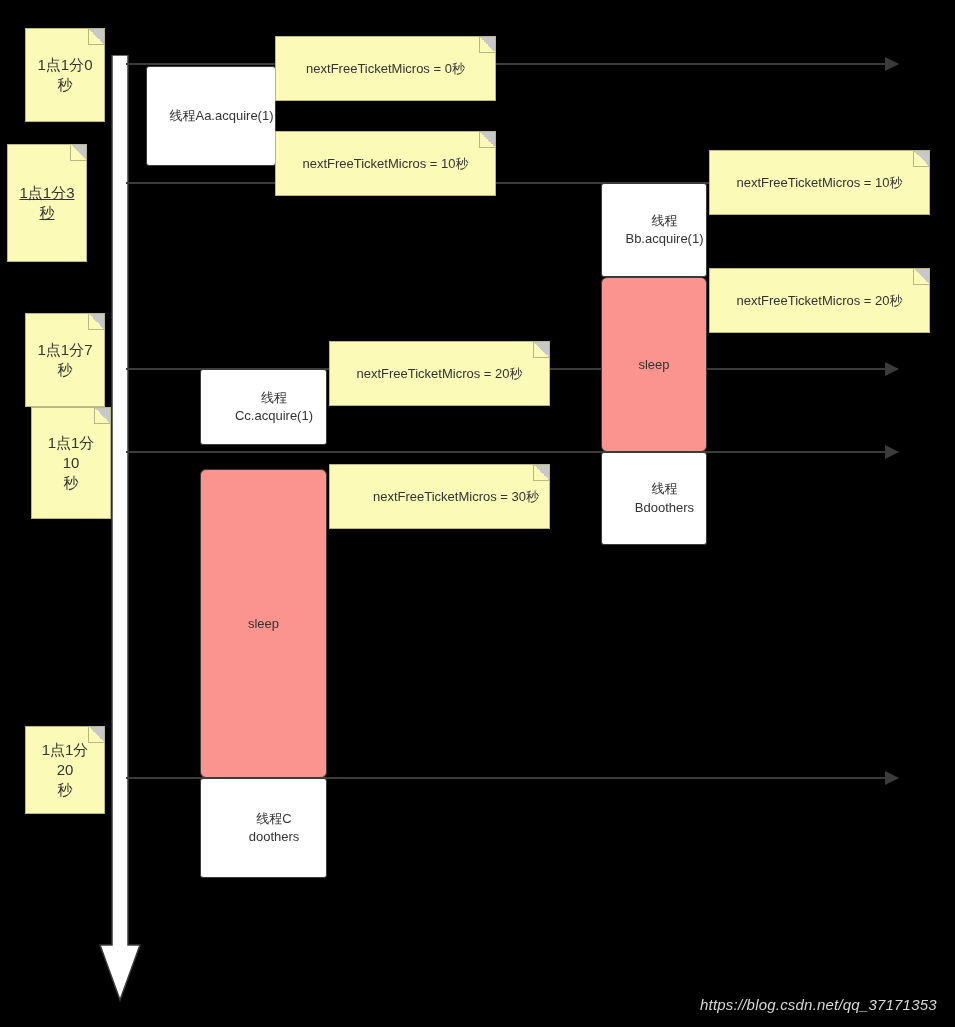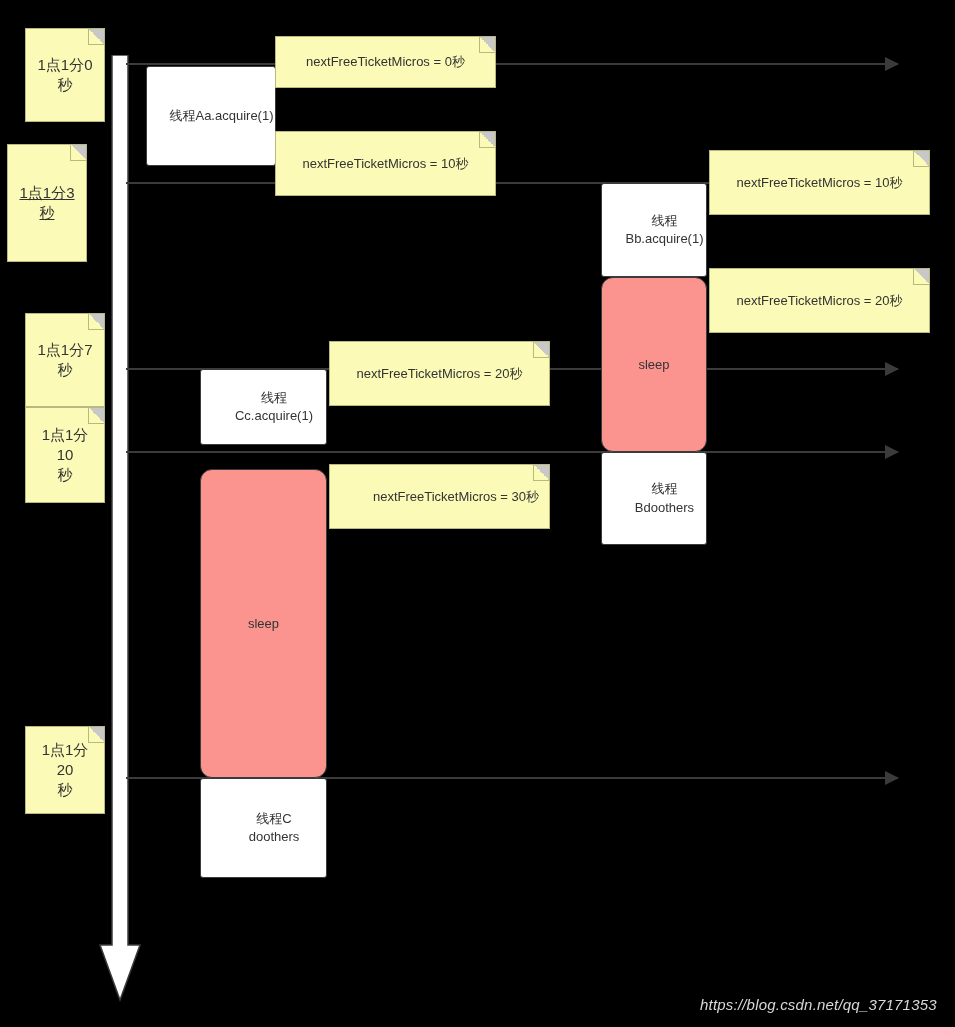--- a/index.html
+++ b/index.html
@@ -56,21 +56,21 @@
     font-size:13px;
     line-height:1.4;
     z-index:5;
     padding-left:21px;
   }
 
   
   .sbox{
     background:#fb948f;
     border:1.5px solid #3b3b3b;
-    border-radius:12px;
+    border-radius:6px;
     color:#333333;
     display:flex;
     align-items:center;
     justify-content:center;
     text-align:center;
     font-size:13px;
     z-index:5;
   }
 
   
@@ -142,21 +142,21 @@
         <span class="fold"></span>
       </div>
       <div class="node note left-note" style="left: 7px; top: 144px; width: 80px; height: 118px; text-decoration: underline;">
         <div class="note-text">1点1分3秒</div>
         <span class="fold"></span>
       </div>
       <div class="node note left-note" style="left: 25px; top: 313px; width: 80px; height: 94px;">
         <div class="note-text">1点1分7秒</div>
         <span class="fold"></span>
       </div>
-      <div class="node note left-note" style="left: 25px; top: 407px; width: 80px; height: 96px;">
+      <div class="node note left-note" style="left: 31px; top: 407px; width: 80px; height: 112px;">
         <div class="note-text">1点1分10<br>秒</div>
         <span class="fold"></span>
       </div>
       <div class="node note left-note" style="left: 25px; top: 726px; width: 80px; height: 88px;">
         <div class="note-text">1点1分20<br>秒</div>
         <span class="fold"></span>
       </div>
     </div>
 
   <div id="sleep-boxes-layer">
@@ -180,21 +180,21 @@
       </div>
       <div class="node pbox" style="left: 601px; top: 452px; width: 106px; height: 93px;">
         <span>线程<br>Bdoothers</span>
       </div>
       <div class="node pbox" style="left: 200px; top: 778px; width: 127px; height: 100px;">
         <span>线程C<br>doothers</span>
       </div>
     </div>
 
   <div id="value-notes-layer">
-      <div class="node note" style="left: 275px; top: 36px; width: 221px; height: 52px;">
+      <div class="node note" style="left: 275px; top: 36px; width: 221px; height: 65px;">
         <div class="note-text">nextFreeTicketMicros = 0秒</div>
         <span class="fold"></span>
       </div>
       <div class="node note" style="left: 275px; top: 131px; width: 221px; height: 65px;">
         <div class="note-text">nextFreeTicketMicros = 10秒</div>
         <span class="fold"></span>
       </div>
       <div class="node note" style="left: 709px; top: 150px; width: 221px; height: 65px;">
         <div class="note-text">nextFreeTicketMicros = 10秒</div>
         <span class="fold"></span>

